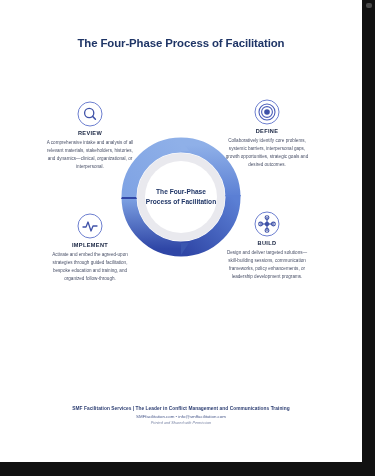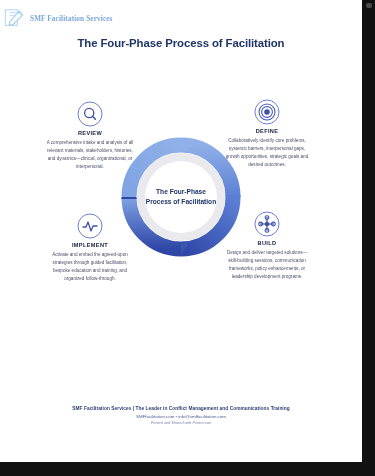--- a/index.html
+++ b/index.html
@@ -180,31 +180,20 @@
     border-radius: 2px;
   }
 </style>
 </head>
 <body>
 
 <div id="viewport">
 
   <div id="page">
 
-    <div id="brand">
-      <span id="brand-mark">
-        <svg viewBox="0 0 24 24" width="22" height="22">
-          <rect x="1.5" y="2" width="13" height="17" fill="none" stroke="#8fc0e8" stroke-width="1.2"></rect>
-          <path d="M6 5 L13 5 M6 8 L13 8" stroke="#8fc0e8" stroke-width="1" fill="none"></path>
-          <path d="M16.5 3.5 L20.5 7.5 L10 18 L5.5 19 L6.5 14.5 Z" fill="#ffffff" stroke="#6fb3e0" stroke-width="1.3" stroke-linejoin="round"></path>
-          <path d="M15.5 5 L19 8.5" stroke="#6fb3e0" stroke-width="1" fill="none"></path>
-        </svg>
-      </span>
-      <span id="brand-name">SMF Facilitation Services</span>
-    </div>
 
     <div id="page-title">The Four-Phase Process of Facilitation</div>
 
     <div id="diagram">
 
       <div id="cycle">
         <svg viewBox="0 0 120 120" width="120" height="120">
           <defs>
             <linearGradient id="gradTop" x1="0" y1="1" x2="1" y2="0">
               <stop offset="0%" stop-color="#7fa3e4"></stop>

